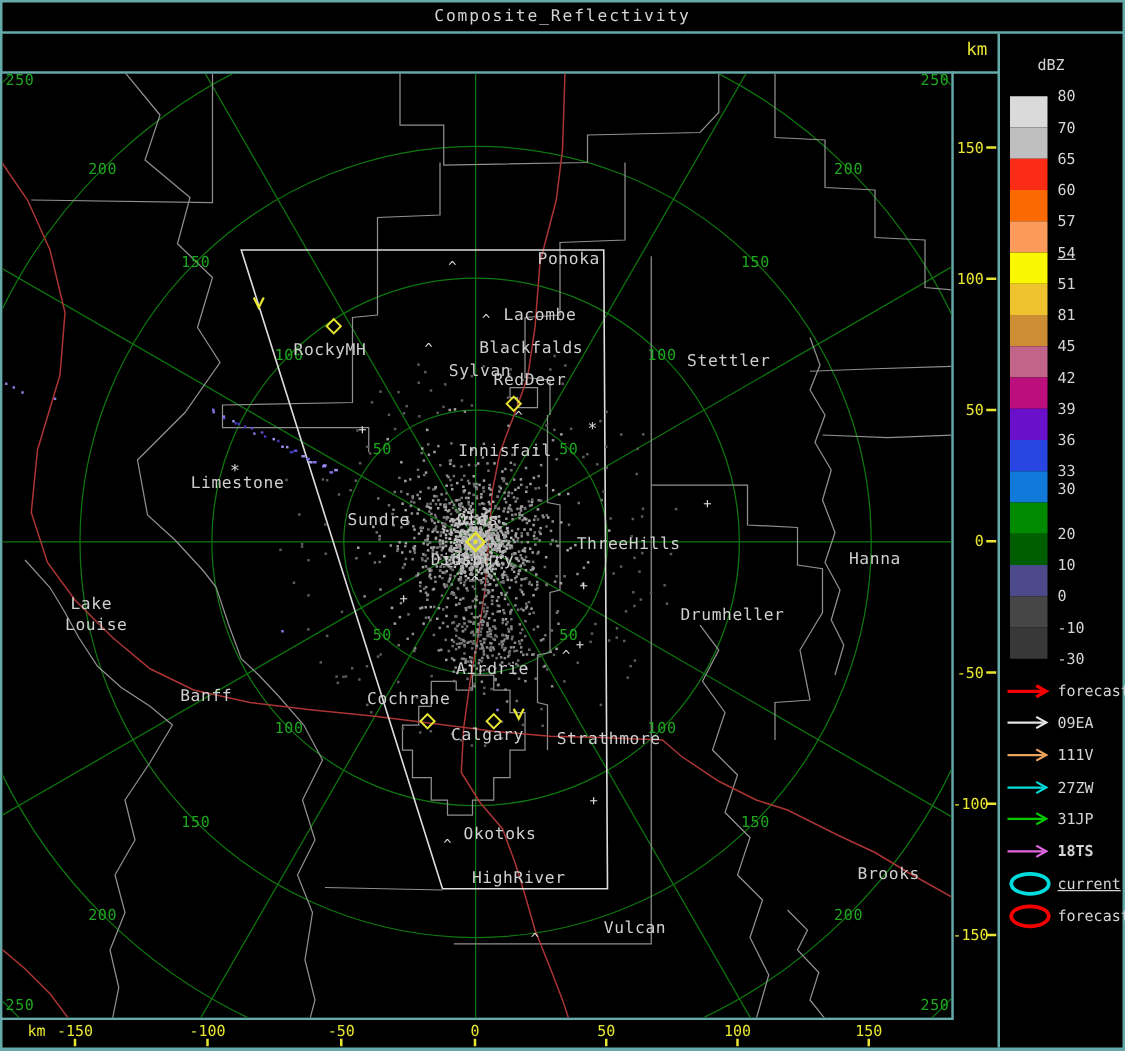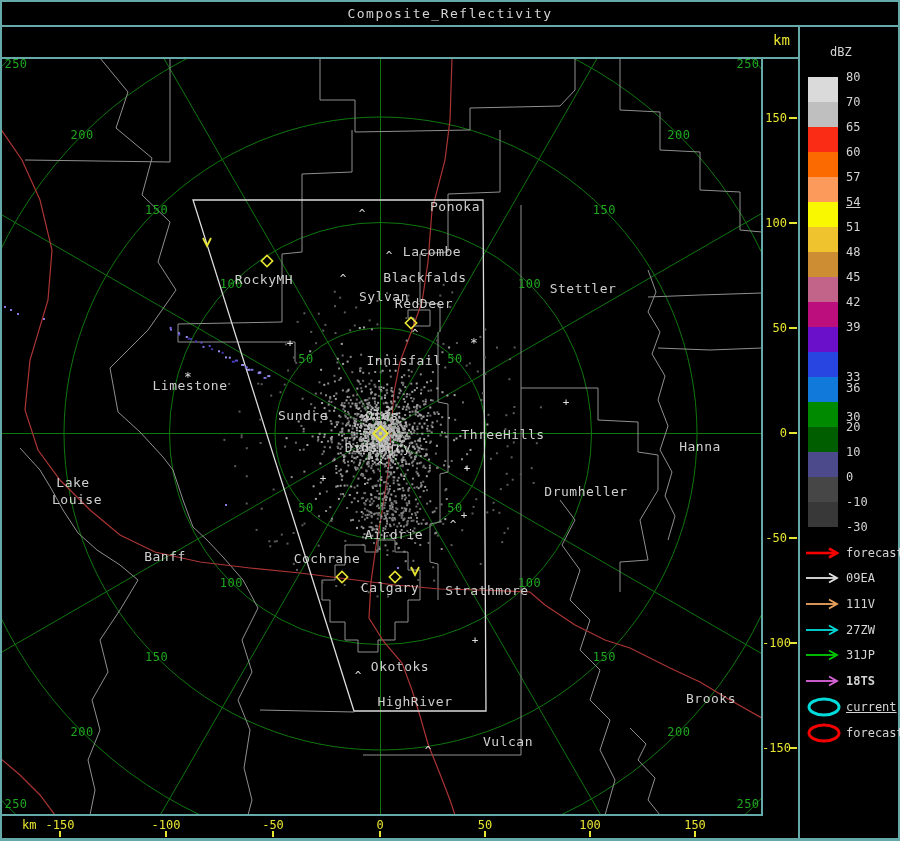--- a/index.html
+++ b/index.html
@@ -2123,27 +2123,27 @@
       <div class="sc-box" style="top:452px;background:#4c4a8b;"></div>
       <div class="sc-box" style="top:477px;background:#464646;"></div>
       <div class="sc-box" style="top:502px;background:#383838;"></div>
       <div class="sc-lab" style="top:70px;">80</div>
       <div class="sc-lab" style="top:95px;">70</div>
       <div class="sc-lab" style="top:120px;">65</div>
       <div class="sc-lab" style="top:145px;">60</div>
       <div class="sc-lab" style="top:170px;">57</div>
       <div class="sc-lab" style="top:195px;text-decoration:underline;">54</div>
       <div class="sc-lab" style="top:220px;">51</div>
-      <div class="sc-lab" style="top:245px;">48</div>
+      <div class="sc-lab" style="top:245px;">81</div>
       <div class="sc-lab" style="top:270px;">45</div>
       <div class="sc-lab" style="top:295px;">42</div>
       <div class="sc-lab" style="top:320px;">39</div>
-      <div class="sc-lab" style="top:345px;margin-top:36px;">36</div>
+      <div class="sc-lab" style="top:345px;">36</div>
       <div class="sc-lab" style="top:370px;">33</div>
-      <div class="sc-lab" style="top:410px;">30</div>
+      <div class="sc-lab" style="top:384px;">30</div>
       <div class="sc-lab" style="top:420px;">20</div>
       <div class="sc-lab" style="top:445px;">10</div>
       <div class="sc-lab" style="top:470px;">0</div>
       <div class="sc-lab" style="top:495px;">-10</div>
       <div class="sc-lab" style="top:520px;">-30</div>
       <div class="lg-arrow" style="top:546px;width:42px;height:14px;"><svg width="42" height="14">
           <line x1="2" y1="7" x2="31" y2="7" stroke="#f40000" stroke-width="2.6"></line>
           <path d="M25,2.5 L33,7 L25,11.5" fill="none" stroke="#f40000" stroke-width="2.6"></path>
         </svg></div>
       <div class="lg-lab" style="top:546px;">forecast</div>

